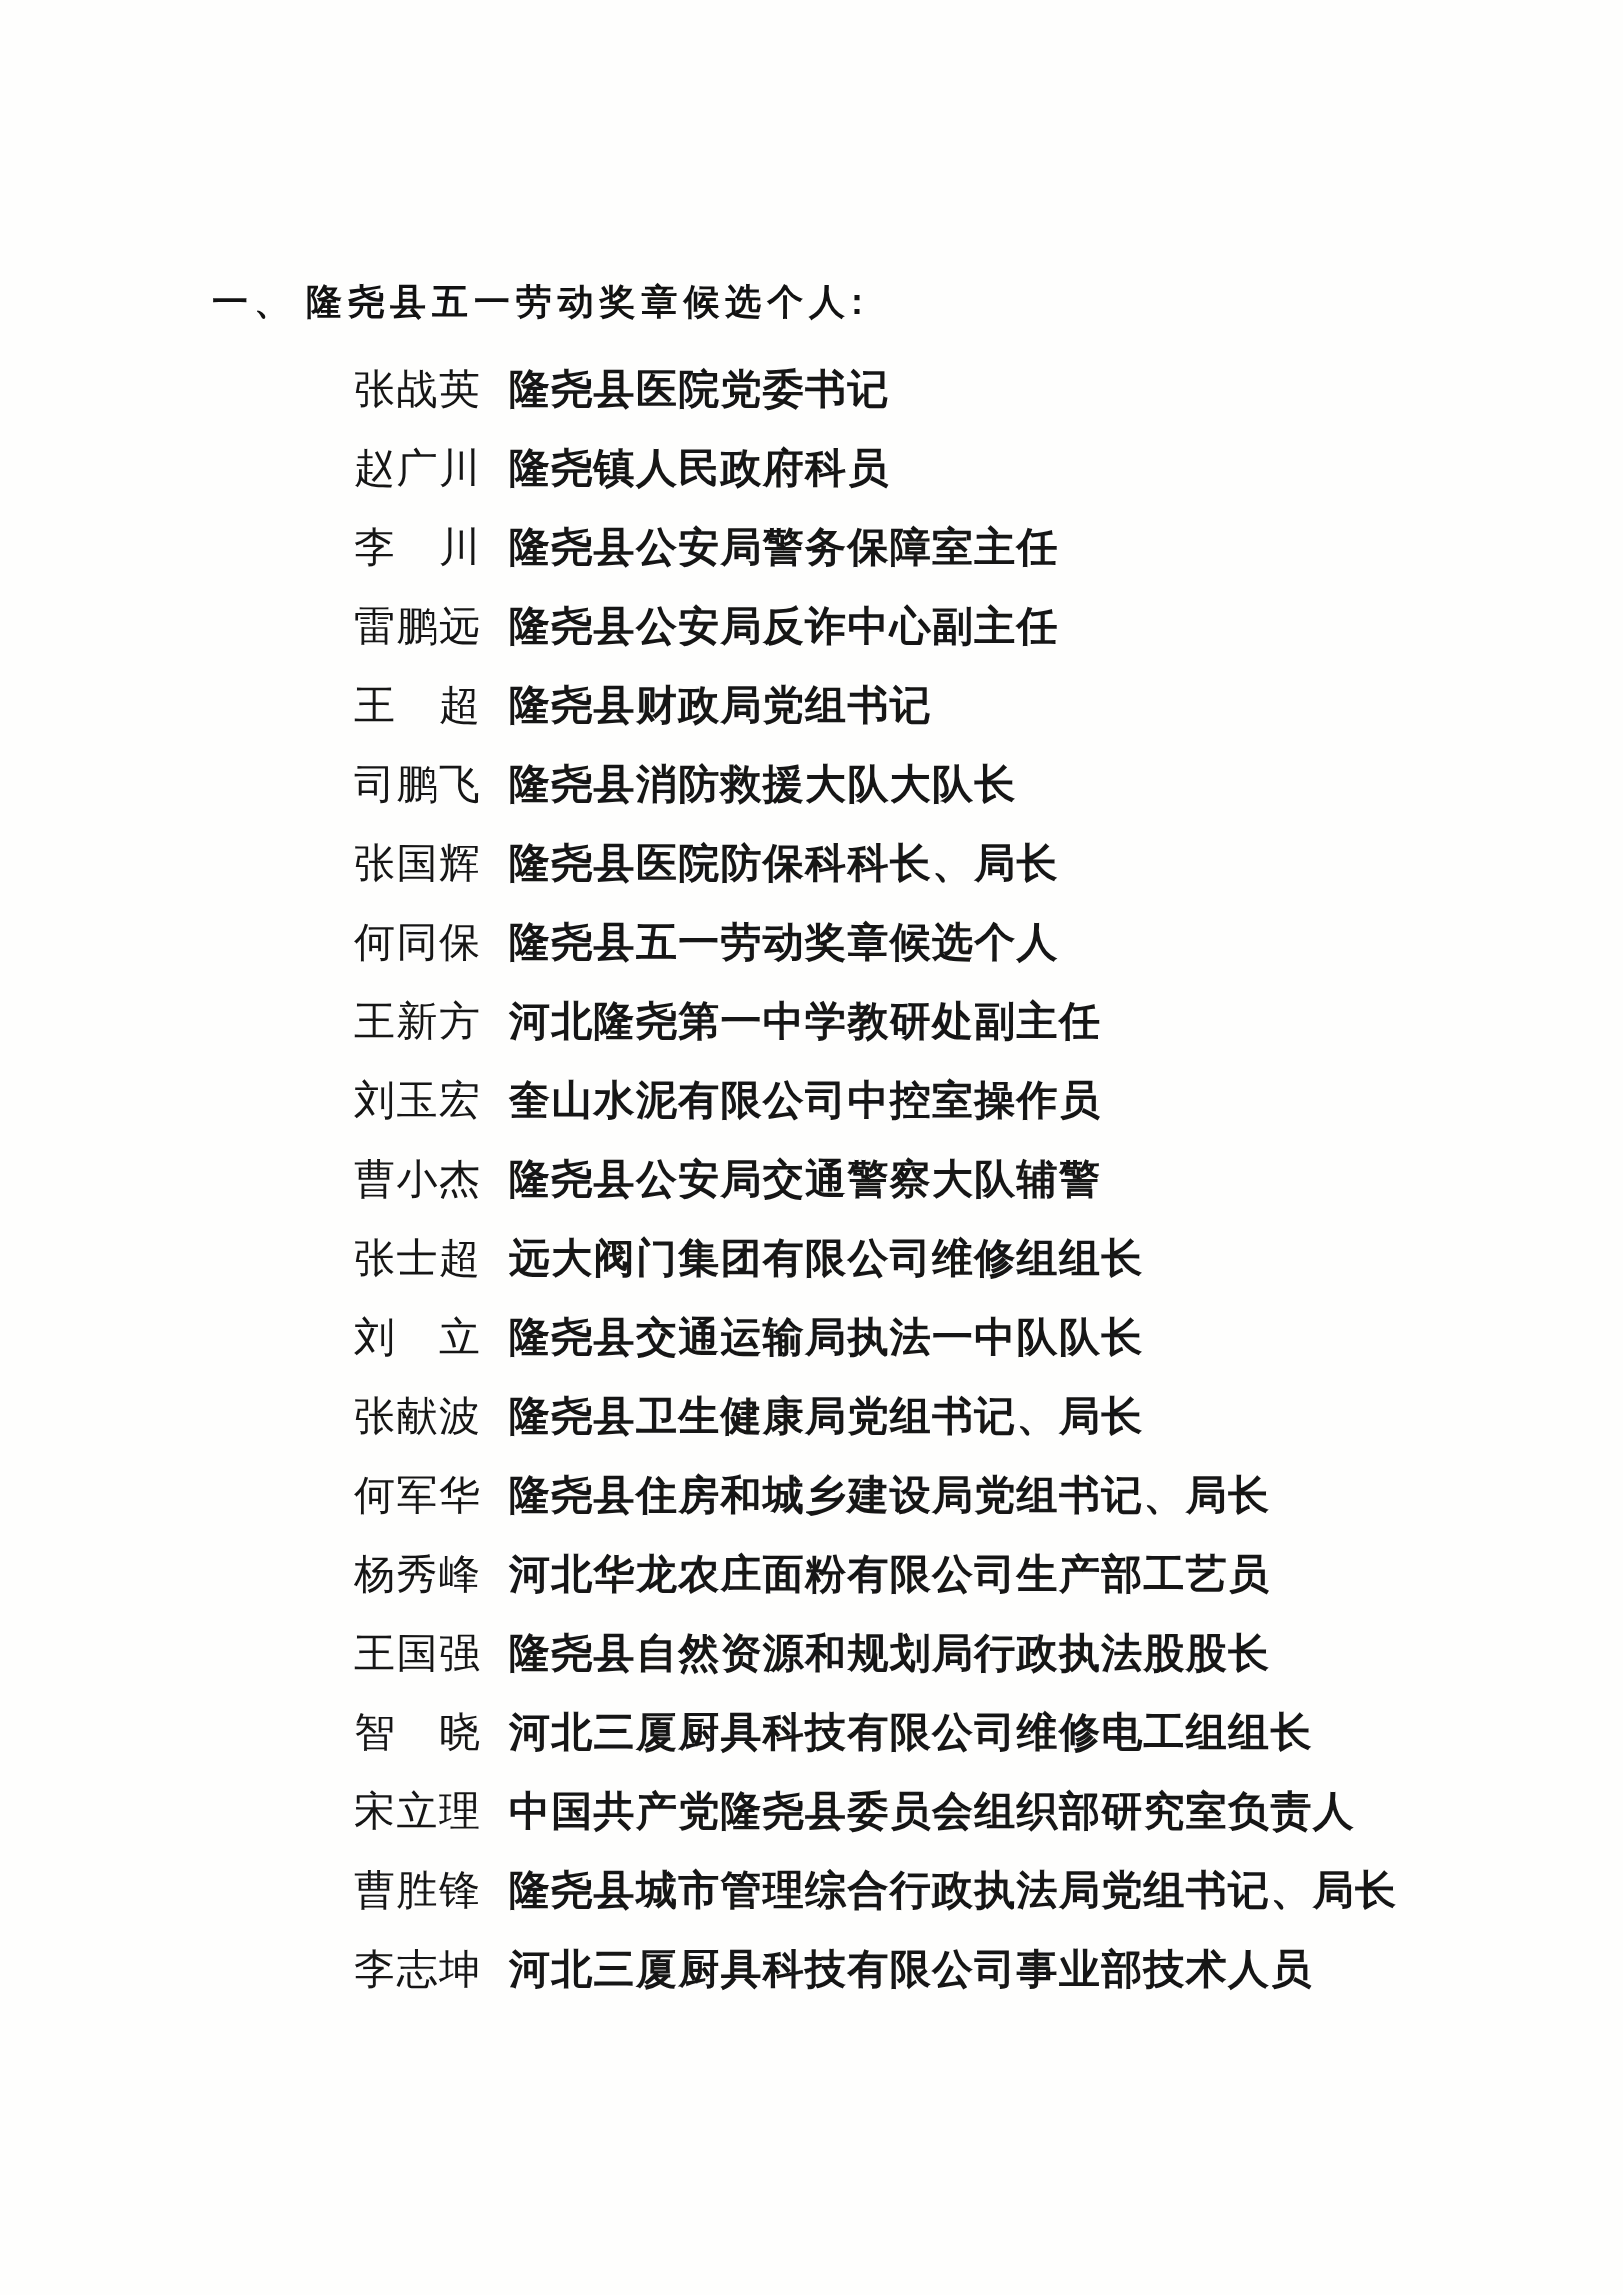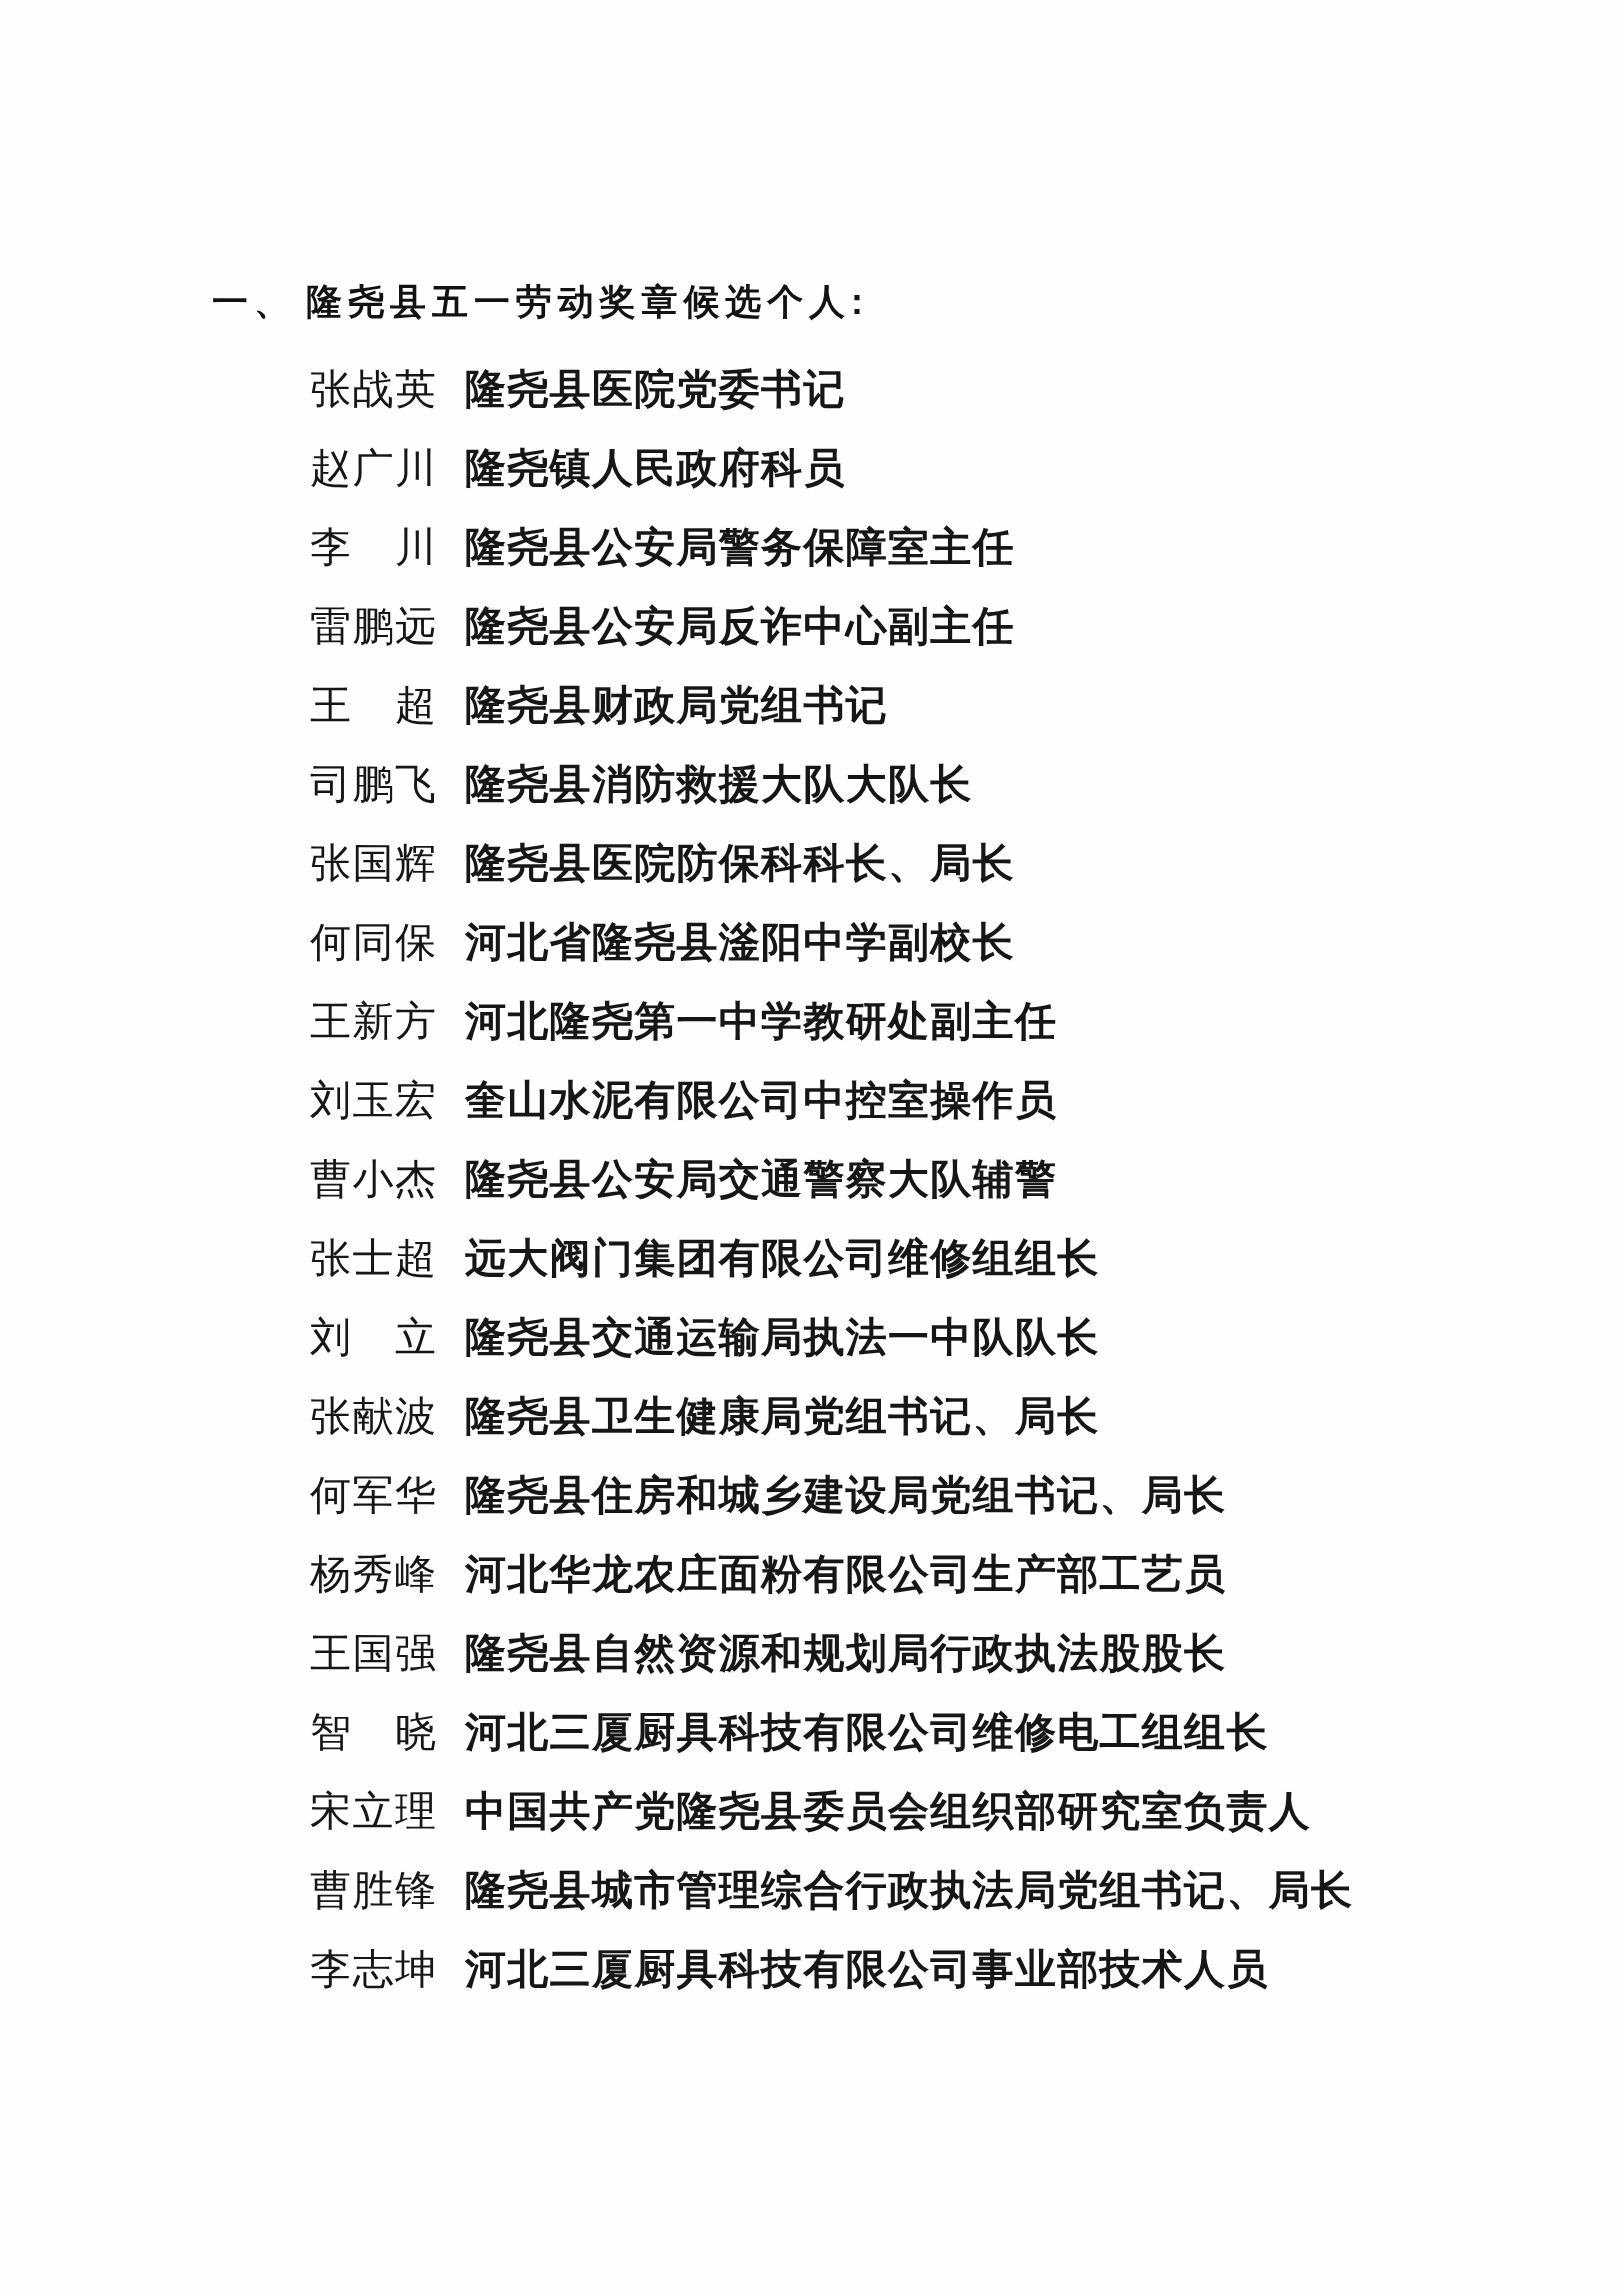--- a/index.html
+++ b/index.html
@@ -35,20 +35,21 @@
     margin-left: 310px;
     font-family: "Liberation Serif", serif;
     font-size: 41px;
     color: #161616;
   }
   .row {
     height: 79px;
     display: flex;
     align-items: center;
     white-space: nowrap;
+    margin-left: 44px;
   }
   .name {
     display: inline-block;
     width: 126px;
     text-align: justify;
     text-align-last: justify;
     text-justify: inter-character;
     letter-spacing: 0;
   }
   .title {
@@ -97,21 +98,21 @@
       <span class="title">隆尧县消防救援大队大队长</span>
     </div>
 
     <div class="row">
       <span class="name">张国辉</span>
       <span class="title">隆尧县医院防保科科长、局长</span>
     </div>
 
     <div class="row">
       <span class="name">何同保</span>
-      <span class="title">河北省隆尧县滏阳中学副校长</span>
+      <span class="title">隆尧县五一劳动奖章候选个人</span>
     </div>
 
 
     <div class="row">
       <span class="name">王新方</span>
       <span class="title">河北隆尧第一中学教研处副主任</span>
     </div>
 
     <div class="row">
       <span class="name">刘玉宏</span>

